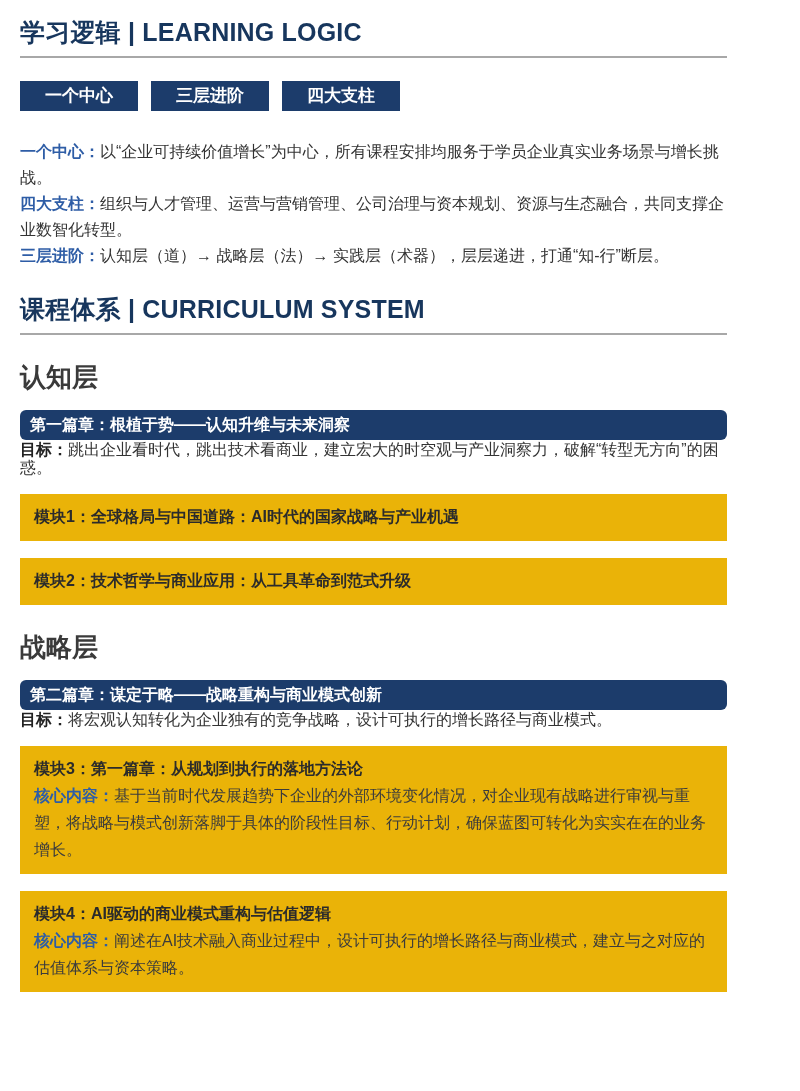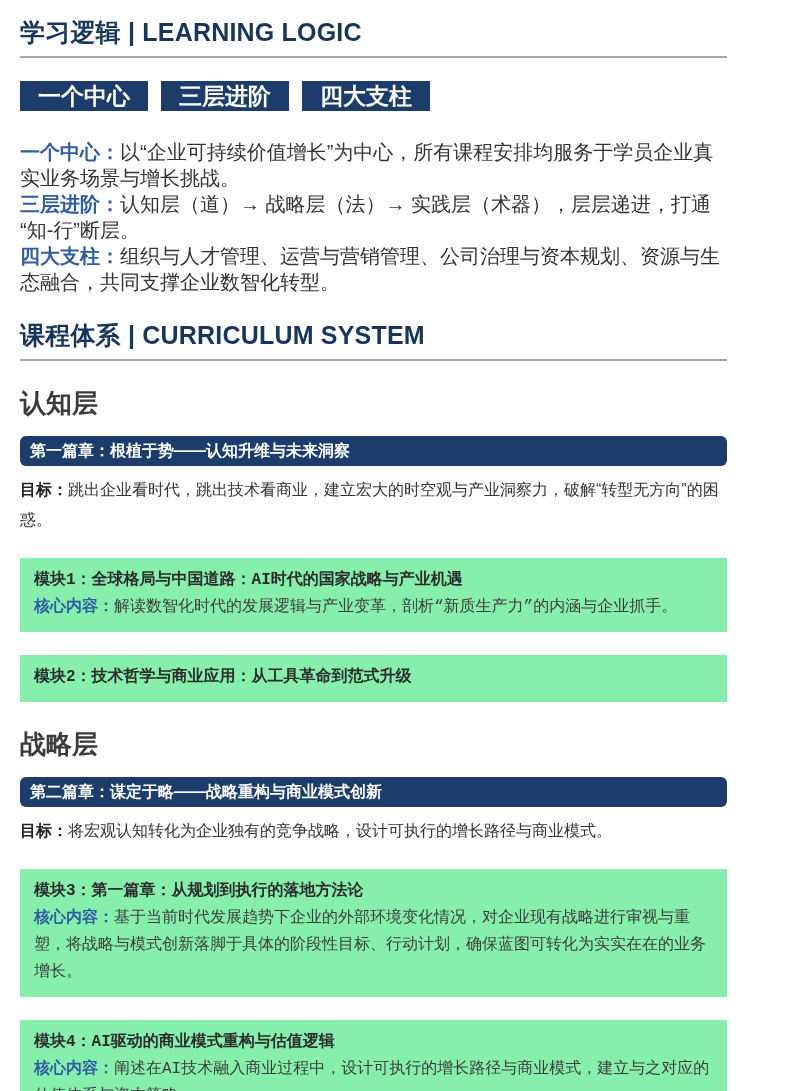--- a/index.html
+++ b/index.html
@@ -17,85 +17,84 @@
     letter-spacing:.2px;
     padding-bottom:7px;margin:0;
     border-bottom:2px solid #a8a8a8;
   }
   .section-header.second{margin-top:24px;}
 
   
   .badges{display:flex;gap:13px;margin:23px 0 0 0;}
   .badge{
     background:#1c3c6b;color:#ffffff;
-    font-size:23px;font-weight:bold;
-    width:128px;height:30px;line-height:30px;
+    font-size:17px;font-weight:bold;
+    width:118px;height:30px;line-height:30px;
     text-align:center;flex:0 0 auto;
   }
 
   
-  .points{margin:28px 0 0 0;font-size:20px;line-height:26px;}
+  .points{margin:28px 0 0 0;font-size:16px;line-height:26px;}
   .point{margin:0;}
   .pt-label{color:#2e5da6;font-weight:bold;}
 
   
   .layer-name{
     font-size:26px;font-weight:bold;color:#3a3a3a;
     margin:26px 0 0 0;line-height:32px;
   }
   .chapter-banner{
     background:#1c3c6b;color:#ffffff;
     font-size:16px;font-weight:bold;
     padding:5px 10px;margin-top:17px;
     line-height:20px;
     border-radius:6px;
   }
-  .goal{font-size:16px;line-height:30px;margin:9px 0 0 0;}
+  .goal{font-size:16px;line-height:18px;margin:1px 0 0 0;}
   .goal-label{font-weight:bold;color:#222222;}
 
   .module-box{
-    background:#86efac;
+    background:#eab308;
     padding:9px 14px 11px 14px;
-    margin-top:23px;
-    font-size:16px;line-height:27px;font-family:Liberation Mono, monospace;
+    margin-top:17px;
+    font-size:16px;line-height:27px;
   }
   .module-title{font-weight:bold;color:#2b2b2b;margin:0;}
   .module-core{margin:0;color:#3c3c3c;}
   .core-label{color:#2e5da6;font-weight:bold;}
 </style>
 </head>
 <body>
 
 <div class="page">
 
   <h1 class="section-header">学习逻辑 | LEARNING LOGIC</h1>
 
   <div class="badges">
     <div class="badge">一个中心</div>
     <div class="badge">三层进阶</div>
     <div class="badge">四大支柱</div>
   </div>
 
   <div class="points">
     <p class="point"><span class="pt-label">一个中心：</span><span>以“企业可持续价值增长”为中心，所有课程安排均服务于学员企业真实业务场景与增长挑战。</span></p>
+    <p class="point"><span class="pt-label">四大支柱：</span><span>组织与人才管理、运营与营销管理、公司治理与资本规划、资源与生态融合，共同支撑企业数智化转型。</span></p>
     <p class="point"><span class="pt-label">三层进阶：</span><span>认知层（道）→ 战略层（法）→ 实践层（术器），层层递进，打通“知-行”断层。</span></p>
-    <p class="point"><span class="pt-label">四大支柱：</span><span>组织与人才管理、运营与营销管理、公司治理与资本规划、资源与生态融合，共同支撑企业数智化转型。</span></p>
   </div>
 
   <h1 class="section-header second">课程体系 | CURRICULUM SYSTEM</h1>
 
   <h2 class="layer-name">认知层</h2>
 
   <div class="chapter-banner">第一篇章：根植于势——认知升维与未来洞察</div>
 
   <p class="goal"><span class="goal-label">目标：</span><span>跳出企业看时代，跳出技术看商业，建立宏大的时空观与产业洞察力，破解“转型无方向”的困惑。</span></p>
 
   <div class="module-box">
     <p class="module-title">模块1：全球格局与中国道路：AI时代的国家战略与产业机遇</p>
-    <p class="module-core"><span class="core-label">核心内容：</span><span>解读数智化时代的发展逻辑与产业变革，剖析“新质生产力”的内涵与企业抓手。</span></p>
   </div>
 
   <div class="module-box">
     <p class="module-title">模块2：技术哲学与商业应用：从工具革命到范式升级</p>
   </div>
 
   <h2 class="layer-name">战略层</h2>
 
   <div class="chapter-banner">第二篇章：谋定于略——战略重构与商业模式创新</div>
 

